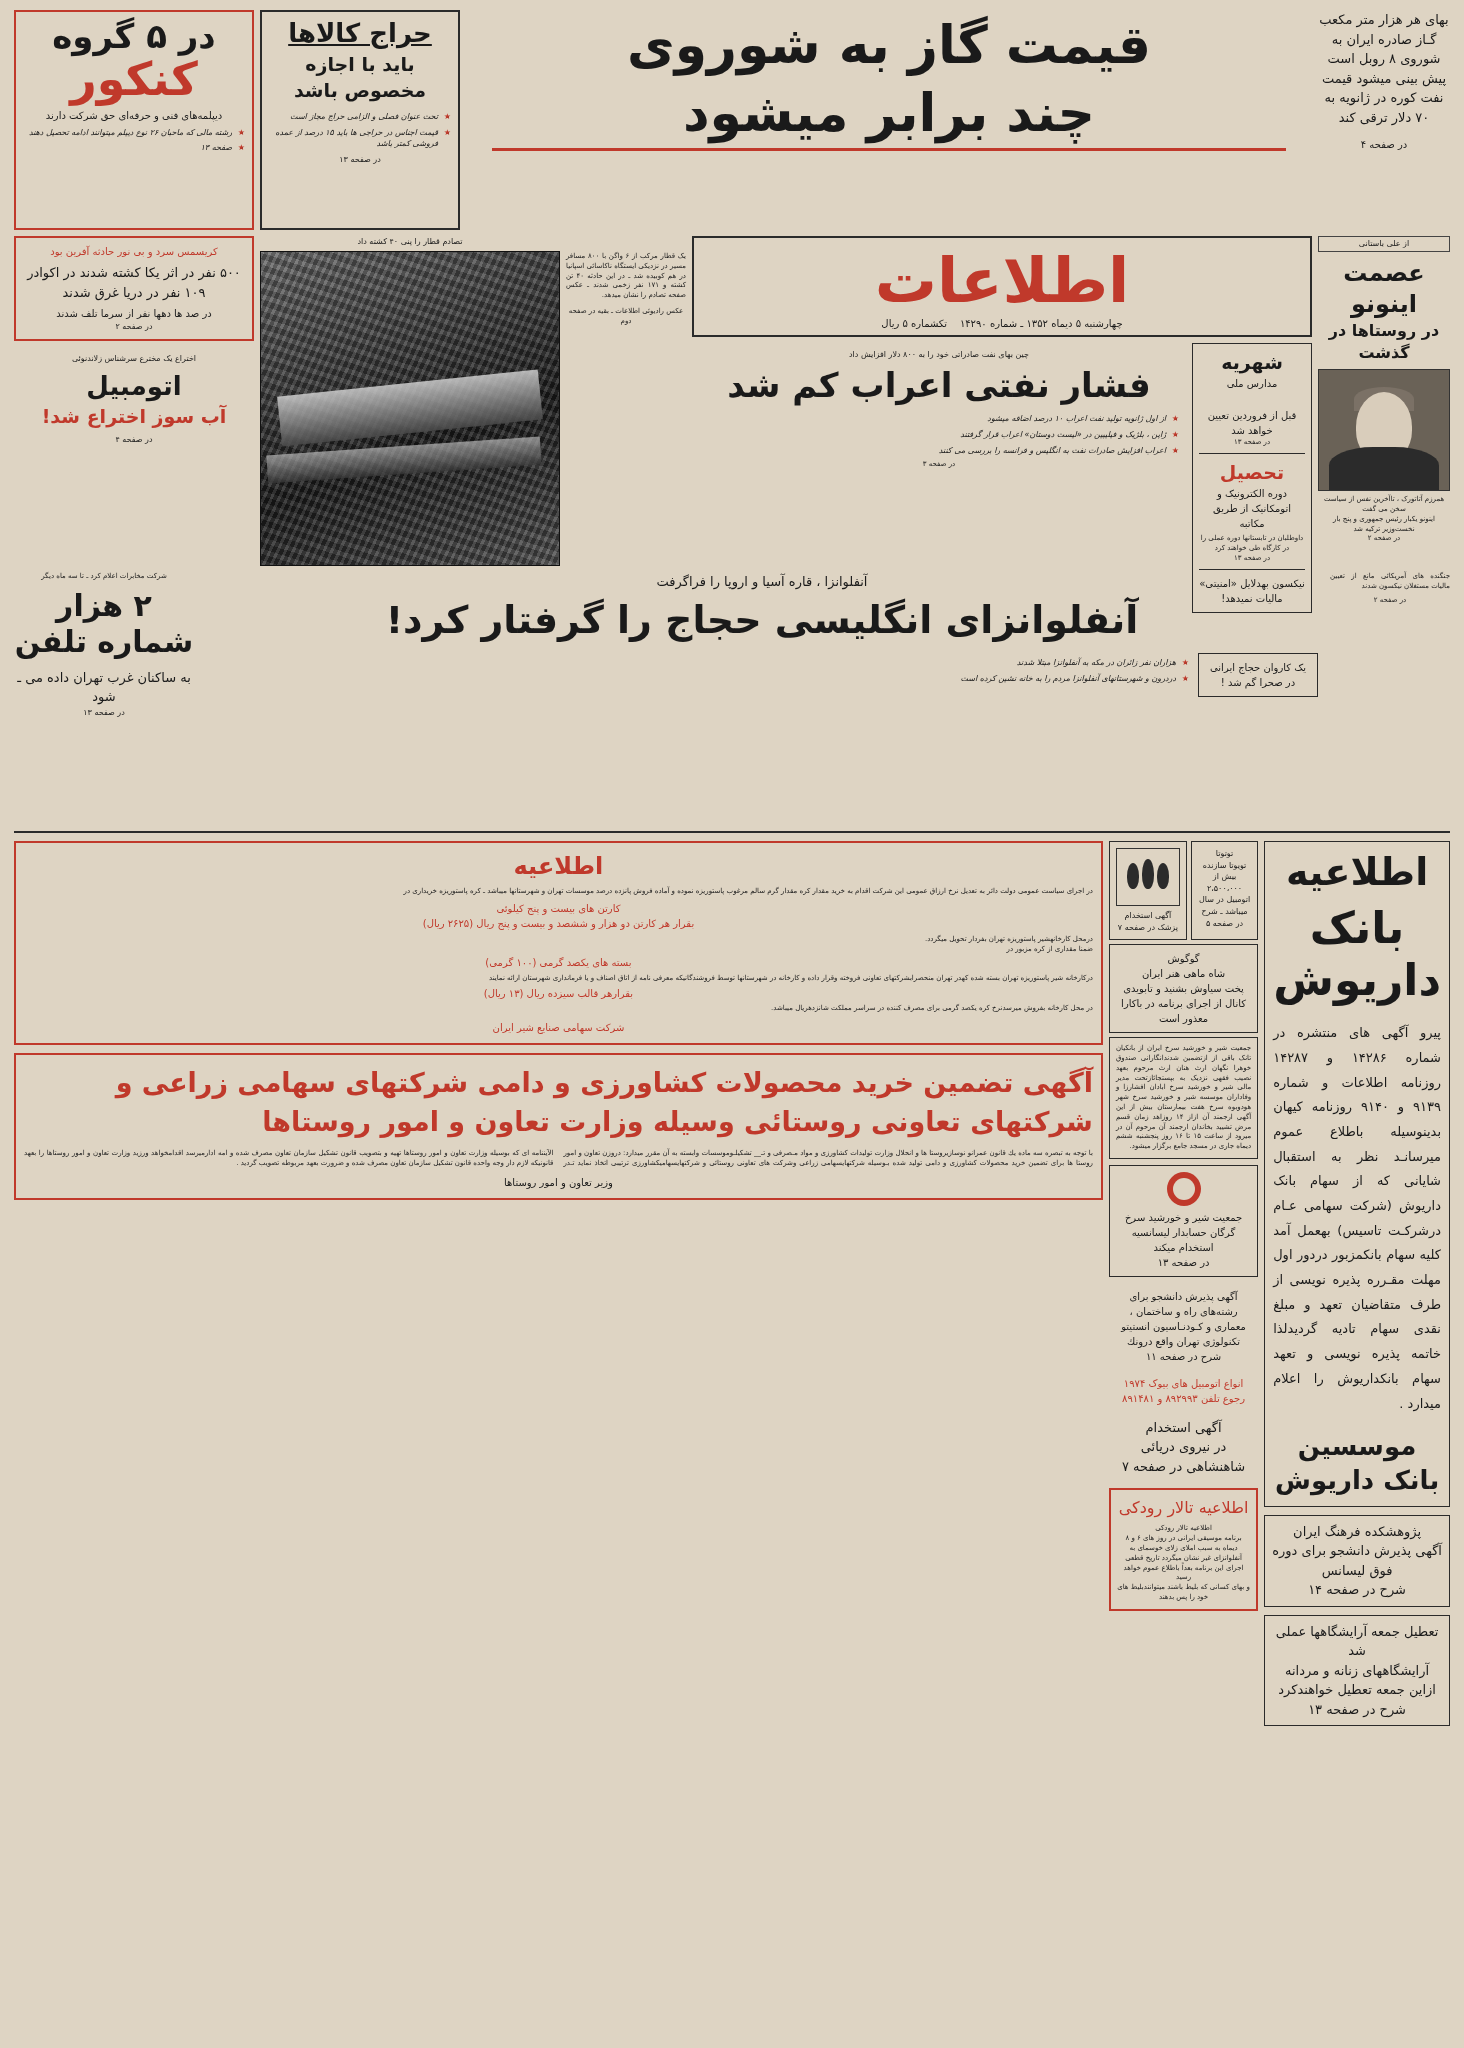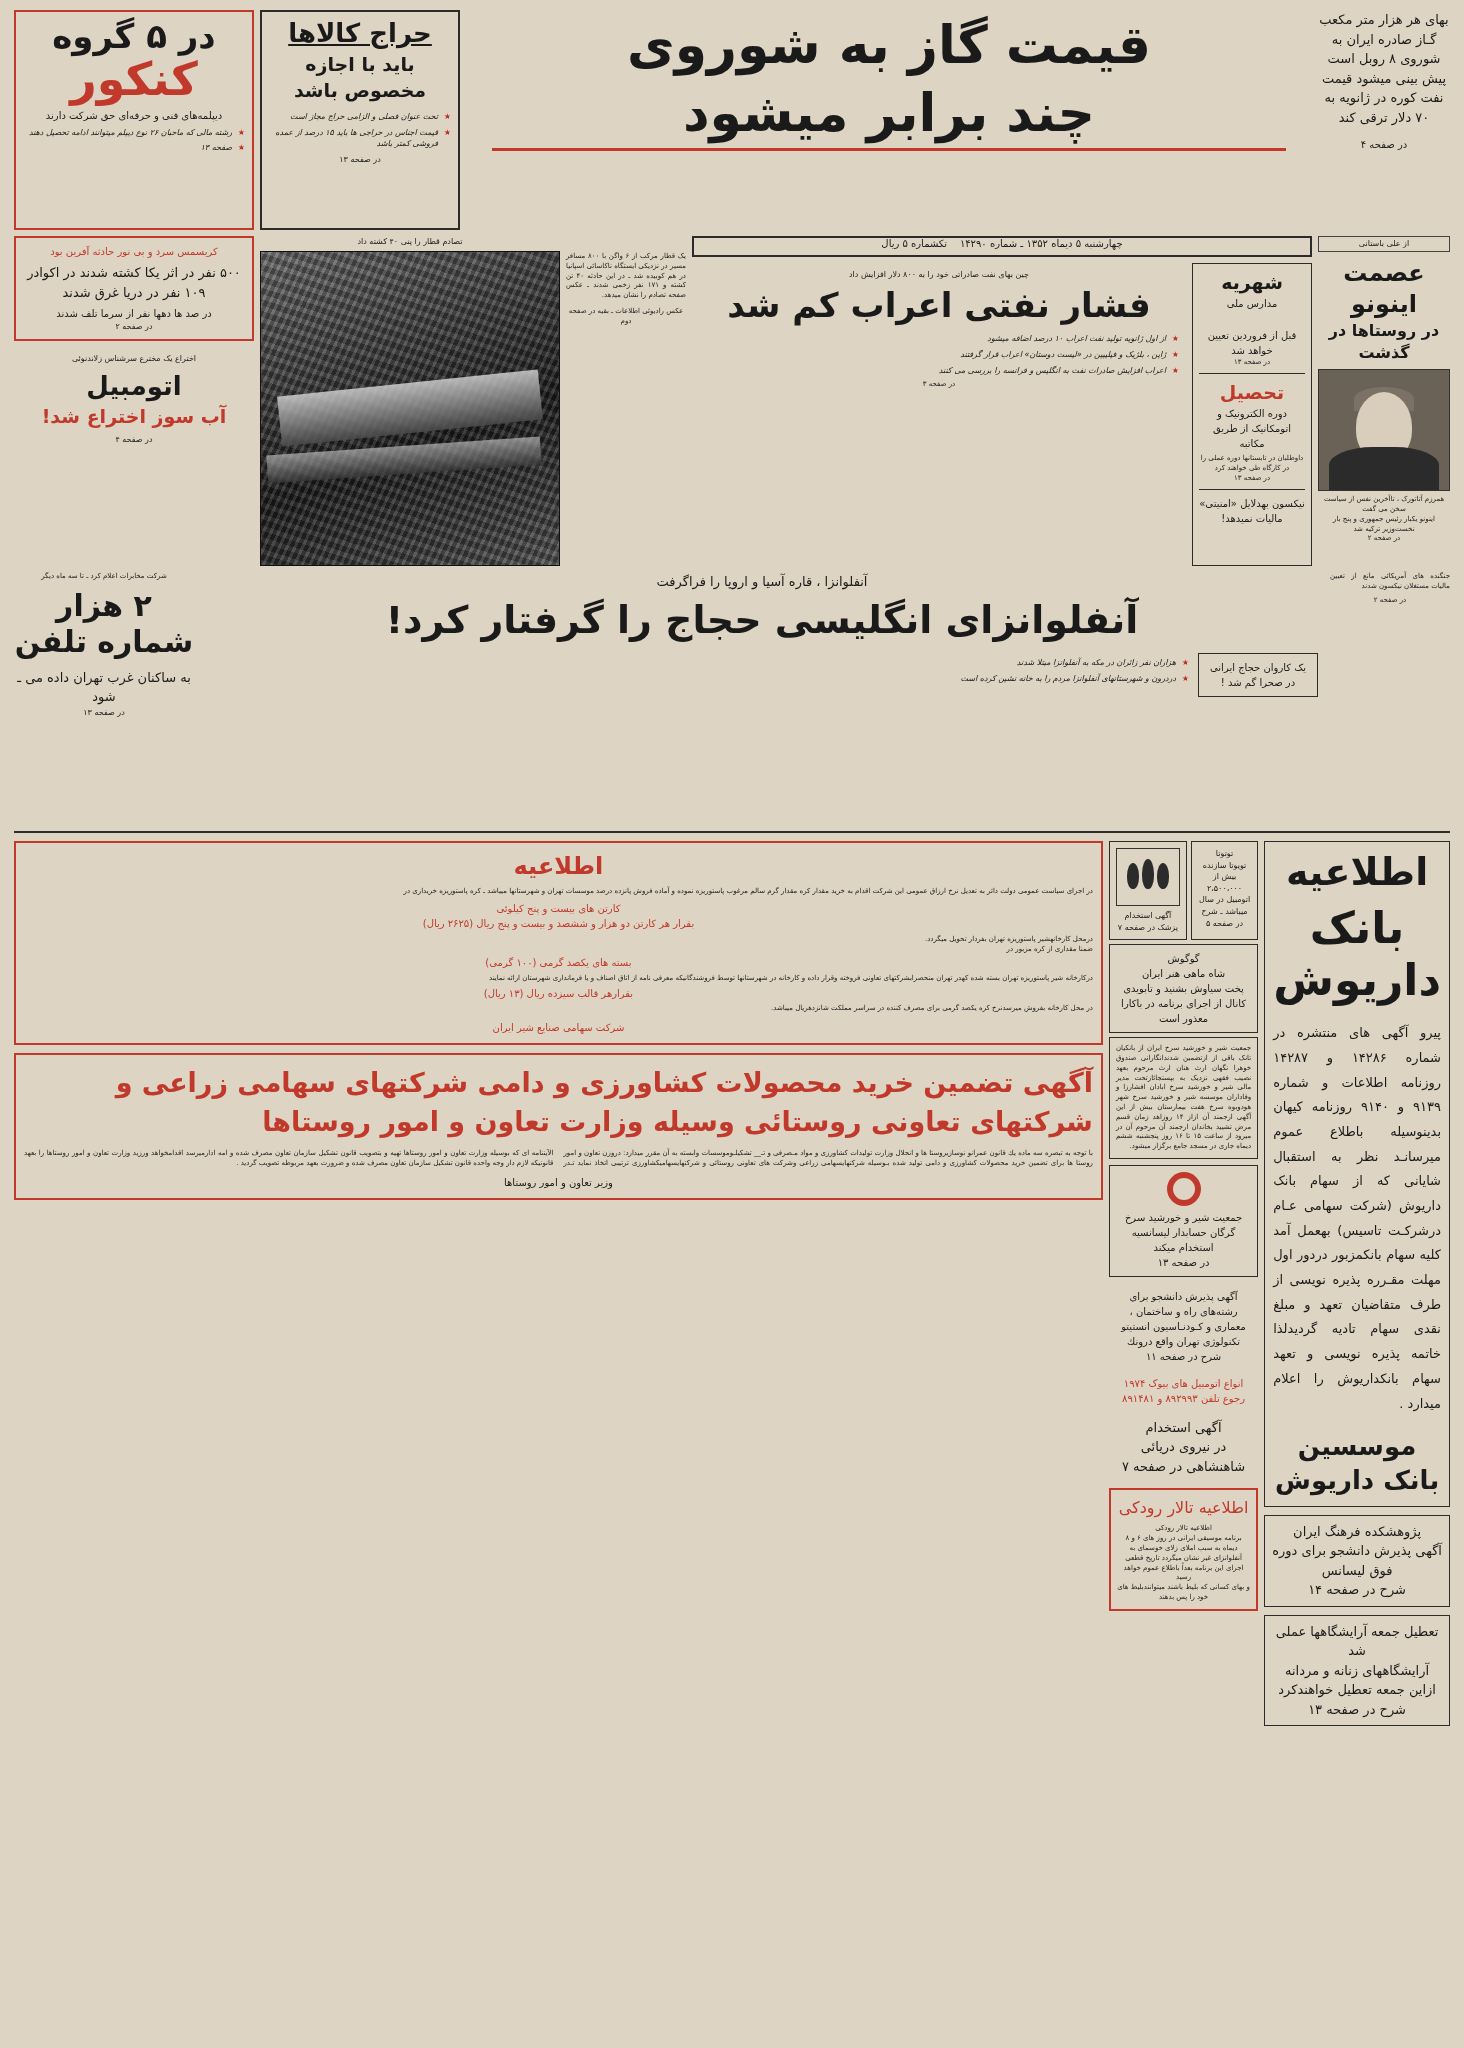--- a/index.html
+++ b/index.html
@@ -182,20 +182,21 @@
       </div>
     </div>
 
     <div style="width:120px;order:3;padding-top:16px;">
       <div class="xtiny just">یک قطار مرکب از ۶ واگن با ۸۰۰ مسافر مسیر در نزدیکی ایستگاه ناکاسائی اسپانیا در هم کوبیده شد ـ در این حادثه ۴۰ تن کشته و ۱۷۱ نفر زخمی شدند ـ عکس صفحه تصادم را نشان میدهد.</div>
       <div class="xtiny ctr" style="margin-top:6px;">عکس رادیوئی اطلاعات ـ بقیه در صفحه دوم</div>
     </div>
 
     <div style="flex:1 1 auto;display:flex;flex-direction:column;gap:6px;order:2;">
       <div class="nameplate">
+        <div class="logo">اطلاعات</div>
         <div class="dateline">
           <span>چهارشنبه ۵ دیماه ۱۳۵۲ ـ شماره ۱۴۲۹۰</span>
           &nbsp;&nbsp;
           <span>تکشماره ۵ ریال</span>
         </div>
       </div>
       <div style="display:flex;gap:6px;flex:1 1 auto;">
         <div class="box pad6" style="width:120px;">
           <div class="hsm">شهریه</div>
           <div class="sm bold ctr">مدارس ملی</div>

